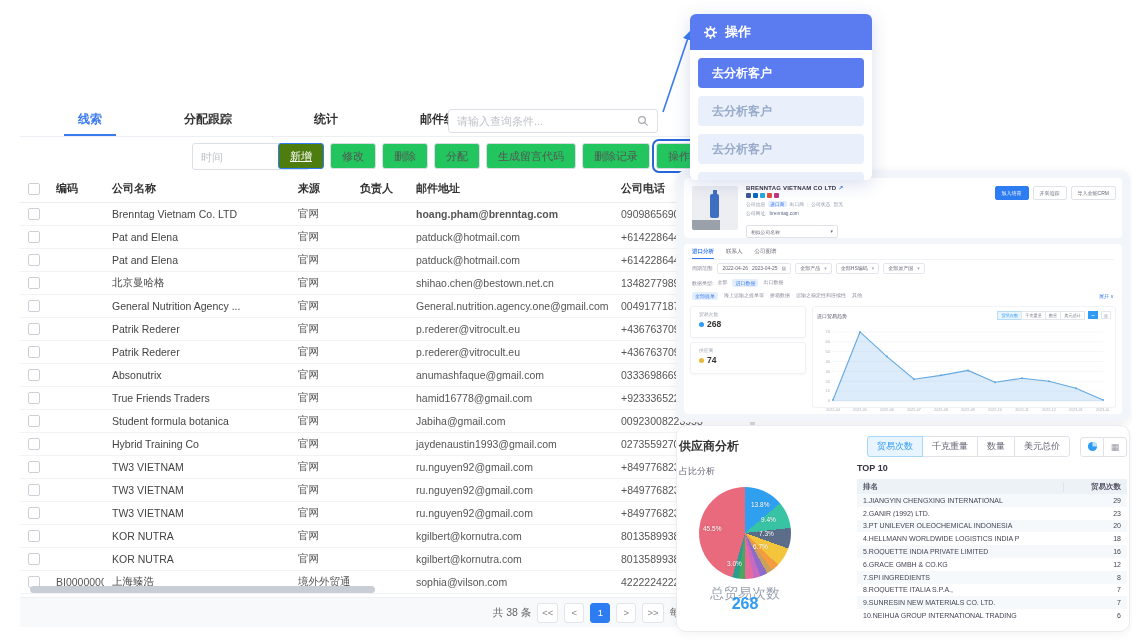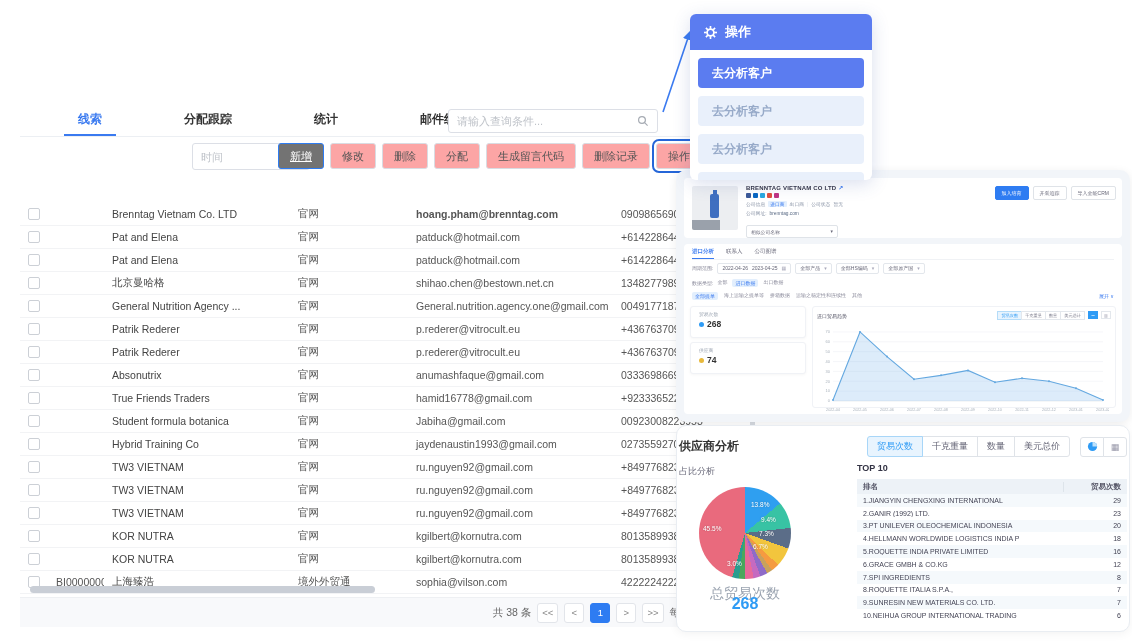--- a/index.html
+++ b/index.html
@@ -15,22 +15,22 @@
   .search-wrap { position:absolute; right:99px; top:4px; width:210px; height:24px; border:1px solid #dcdfe6; border-radius:3px; display:flex; align-items:center; padding:0 8px; background:#fff; }
   .search-wrap input { border:none; outline:none; flex:1; font-size:11px; color:#333; font-family:inherit; }
   .search-wrap input::placeholder { color:#bfc3c9; }
   .toolbar { position:absolute; top:38px; left:0; right:0; height:27px; }
   .seg { position:absolute; left:0; top:0; display:flex; }
   .seg-btn { width:55px; height:27px; color:#fff; font-size:11px; border:none; display:flex; align-items:center; justify-content:center; cursor:pointer; }
   .date-input { position:absolute; left:172px; top:0; width:118px; height:27px; border:1px solid #dcdfe6; border-radius:3px; display:flex; align-items:center; padding:0 8px; }
   .date-input input { border:none; outline:none; flex:1; font-size:11px; font-family:inherit; width:60px; }
   .date-input input::placeholder { color:#bfc3c9; }
   .actions { position:absolute; right:26px; top:0; display:flex; gap:6px; align-items:center; }
-  .act { height:26px; padding:0 11px; background:#fca5a5; border:1px solid #d9dce2; border-radius:3px; font-size:11px; color:#555; cursor:pointer; font-family:inherit; white-space:nowrap; }
-  .act.primary { background:#737373; border-color:#2e7cf2; color:#fff;text-decoration:underline; }
+  .act { height:26px; padding:0 11px; background:#22c55e; border:1px solid #d9dce2; border-radius:3px; font-size:11px; color:#555; cursor:pointer; font-family:inherit; white-space:nowrap; }
+  .act.primary { background:#4d7c0f; border-color:#2e7cf2; color:#fff;text-decoration:underline; }
   .act.hl { outline:2px solid #2566d8; outline-offset:2px; }
   .gear-btn { margin-left:8px; background:none; border:none; cursor:pointer; color:#3a3f46; display:flex; }
   .thead { position:absolute; top:70px; left:0; right:0; height:28px; display:flex; align-items:center; border-bottom:1px solid #ebedf0; font-size:11px; color:#333; font-weight:700; }
   .tbody { position:absolute; top:98px; bottom:30px; left:0; right:0; overflow:hidden; }
   .trow { height:23px; display:flex; align-items:center; border-bottom:1px solid #f2f3f5; font-size:10.5px; color:#555; }
   .cell { padding-left:8px; overflow:hidden; white-space:nowrap; }
   .cell.ck { display:flex; justify-content:center; padding-left:0; }
   .cbx { width:12px; height:12px; border:1px solid #ccd0d6; border-radius:2px; background:#fff; cursor:pointer; }
   .tfoot { position:absolute; bottom:0; height:30px; left:0; right:0; background:#f8f9fb; border-top:1px solid #eef0f3; display:flex; align-items:center; justify-content:flex-end; gap:6px; padding-right:14px; font-size:10.5px; color:#666; }
   .pgbtn { min-width:20px; height:20px; border:1px solid #e2e5ea; background:#fff; border-radius:3px; display:flex; align-items:center; justify-content:center; font-size:9.5px; color:#888; padding:0 4px; cursor:pointer; }
@@ -165,20 +165,32 @@
                 <rect x="7" y="0" width="2" height="3.2" transform="rotate(45 8 8)"></rect>
                 <rect x="7" y="12.8" width="2" height="3.2" transform="rotate(45 8 8)"></rect>
                 <rect x="0" y="7" width="3.2" height="2" transform="rotate(45 8 8)"></rect>
                 <rect x="12.8" y="7" width="3.2" height="2" transform="rotate(45 8 8)"></rect>
               </g>
             </svg>
           </button>
         </div>
     </div>
 
+    <div class="thead" id="tableHead">
+        <div class="cell ck" style="width: 28px;">
+          <div class="cbx"></div>
+        </div>
+        <div class="cell" style="width: 56px;">编码</div>
+        <div class="cell" style="width: 186px;">公司名称</div>
+        <div class="cell" style="width: 62px;">来源</div>
+        <div class="cell" style="width: 56px;">负责人</div>
+        <div class="cell" style="width: 205px;">邮件地址</div>
+        <div class="cell" style="width: 100px;">公司电话</div>
+        <div class="cell" style="width: 44px;">产品名称</div>
+      </div>
     <div class="tbody" id="tableBody">
         <div class="trow">
           <div class="cell ck" style="width: 28px;">
             <div class="cbx"></div>
           </div>
           <div class="cell" style="width: 56px;"></div>
           <div class="cell" style="width: 186px; color: rgb(68, 68, 68);">Brenntag Vietnam Co. LTD</div>
           <div class="cell" style="width: 62px;">官网</div>
           <div class="cell" style="width: 56px;"></div>
           <div class="cell" style="width: 205px; font-weight: bold;">hoang.pham@brenntag.com</div>

